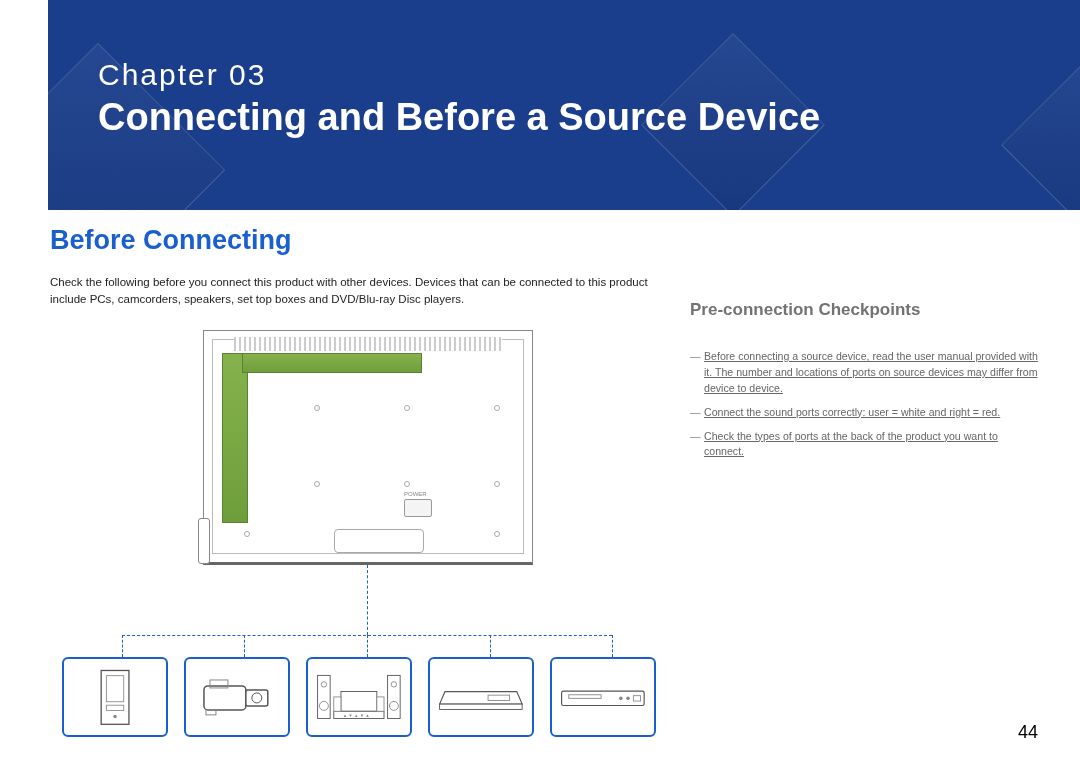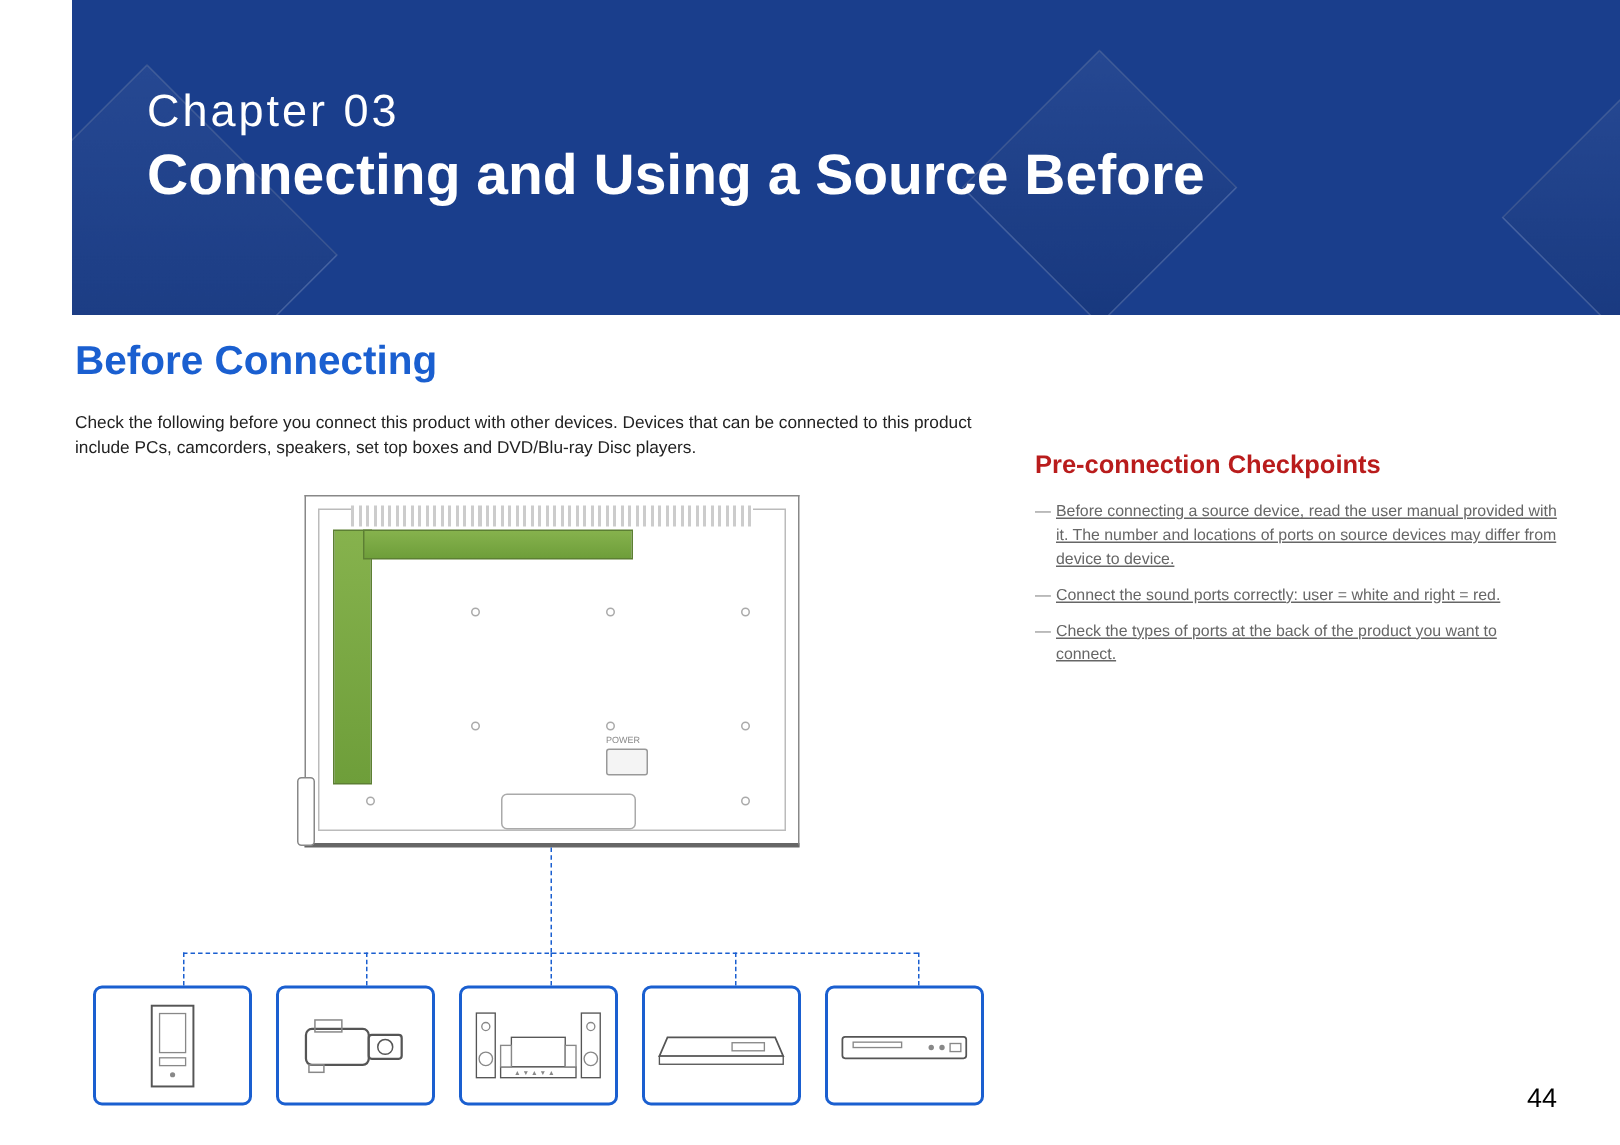--- a/index.html
+++ b/index.html
@@ -110,21 +110,21 @@
     display:flex; align-items:center; justify-content:center;
   }
   .dev svg { max-width: 88%; max-height: 80%; }
 
   
   .right-col {
     position: absolute;
     left: 690px; top: 300px;
     width: 350px;
   }
-  .sub-heading { font-size: 17px; font-weight: bold; color:#b91c1c; margin-bottom: 14px; }
+  .sub-heading { font-size: 17px; font-weight: bold; color:#737373; margin-bottom: 29px; }
   .checkpoints { list-style:none; font-size: 10.6px; color:#666; line-height:1.5;text-decoration:underline; }
   .checkpoints li { position:relative; padding-left:14px; margin-bottom:8px; }
   .checkpoints li::before {
     content: "―"; position:absolute; left:0; top:0; color:#888;
   }
 
   .page-number {
     position:absolute; right: 42px; bottom: 20px;
     font-size: 18px; color:#000000;
   }
@@ -133,21 +133,21 @@
 <body>
 
 <div class="page">
 
   <div class="banner">
     <div class="cube c1"></div>
     <div class="cube c2"></div>
     <div class="cube c3"></div>
     <div class="banner-text">
       <div class="chapter-label">Chapter  03</div>
-      <div class="chapter-title">Connecting and Using a Source Before</div>
+      <div class="chapter-title">Connecting and Before a Source Device</div>
     </div>
   </div>
 
   <div class="content">
     <div class="section-heading">Before Connecting</div>
     <div class="intro">Check the following before you connect this product with other devices. Devices that can be connected to this product include PCs, camcorders, speakers, set top boxes and DVD/Blu-ray Disc players.</div>
   </div>
 
   <div class="diagram">
 

